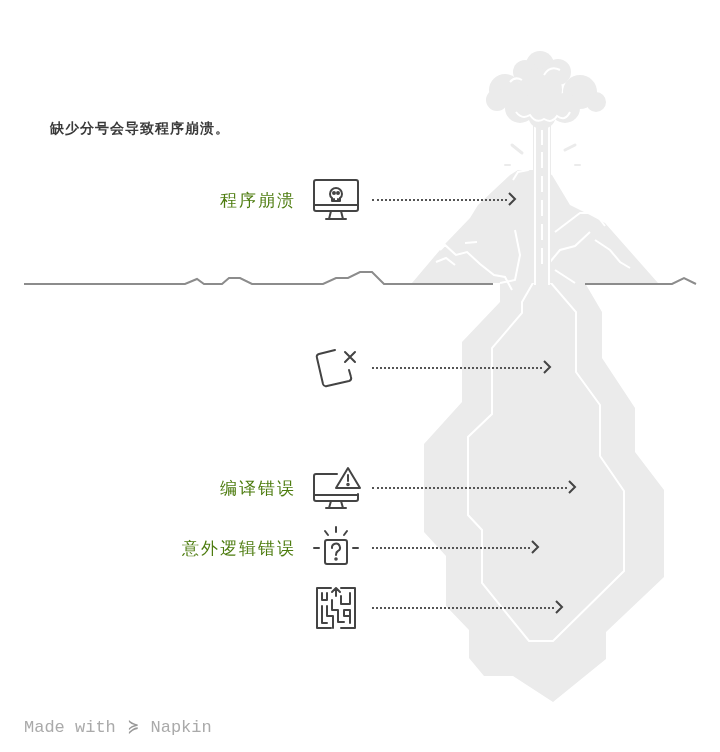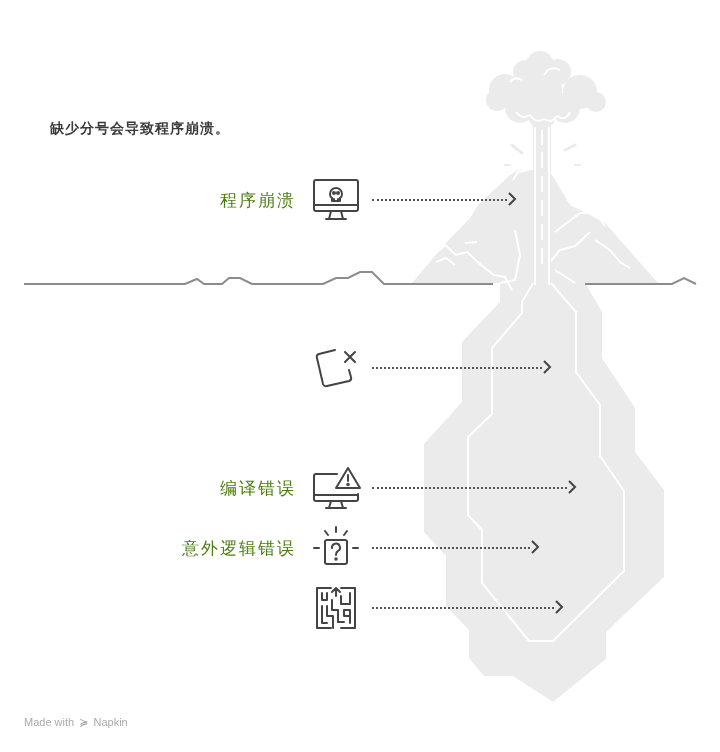--- a/index.html
+++ b/index.html
@@ -4,21 +4,21 @@
 <style>
   html, body { margin:0; padding:0; background:#ffffff; }
   body { width:720px; height:752px; position:relative; overflow:hidden; font-family:"DejaVu Serif", serif; }
   .canvas { position:absolute; left:0; top:0; width:720px; height:752px; }
   .title { position:absolute; left:50px; top:120px; font-size:14px; font-weight:bold; color:#3a3a3a; letter-spacing:1px; font-family:"DejaVu Serif", serif; }
   .row { position:absolute; left:0; height:44px; width:720px; }
   .row .label { position:absolute; right:424px; top:11px; font-size:17px; color:#4d7c0f; letter-spacing:2px; white-space:nowrap; font-family:"DejaVu Serif", serif; }
   .row .icon { position:absolute; left:311px; top:0; width:50px; height:44px; }
   .row .dots { position:absolute; top:21px; height:2px; left:372px; border-top:2px dotted #555; }
   .row .arrow { position:absolute; top:14px; width:10px; height:14px; }
-  .footer { position:absolute; left:24px; top:716px; font-size:11px; color:#aaa; font-family:Liberation Sans, sans-serif; }
+  .footer { position:absolute; left:24px; top:716px; font-size:17px; color:#aaa; font-family:Liberation Mono, monospace; }
   .footer .mark { display:inline-block; margin:0 2px; color:#999; }
 </style>
 </head>
 <body>
 
 <div class="canvas">
 
   <svg width="720" height="752" style="position:absolute;left:0;top:0;">
 
     <path d="M493,283 L500,283 L500,302 L462,342 L462,402 L424,444 L424,532 L446,556 L446,606 L469,630 L469,658 L484,676 L513,676 L553,702 L606,659 L606,632 L664,577 L664,490 L635,452 L635,408 L602,358 L602,312 L585,283 Z" fill="#ebebeb"></path>

